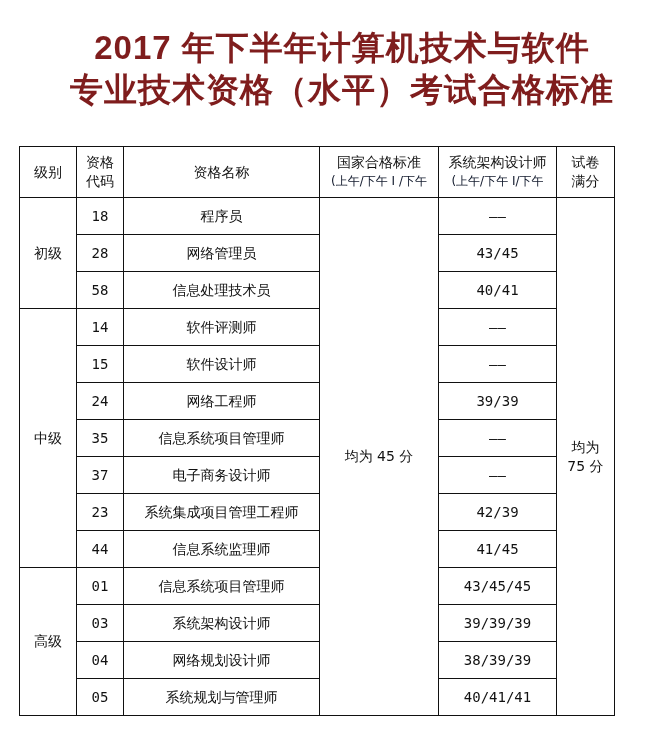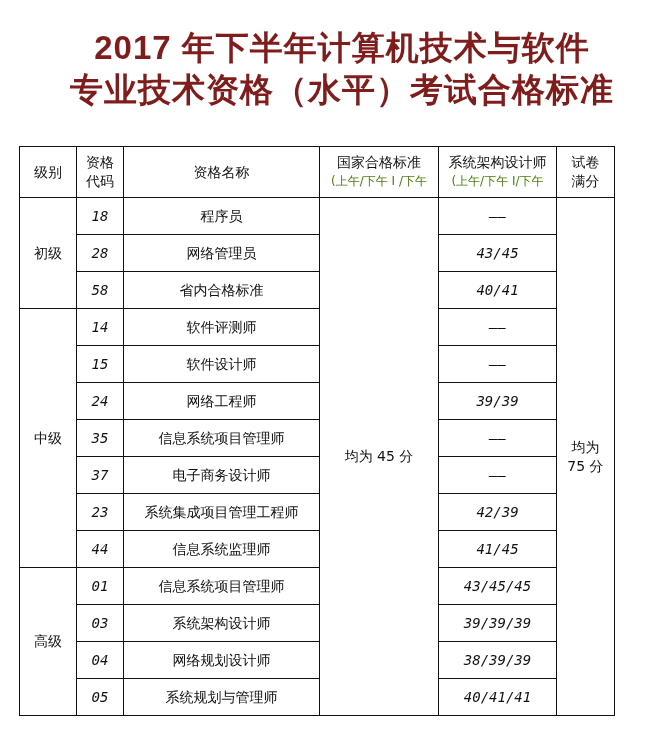--- a/index.html
+++ b/index.html
@@ -15,22 +15,22 @@
     position: absolute; left: 19px; top: 146px;
     border-collapse: collapse; table-layout: fixed;
     font-family: "DejaVu Sans", sans-serif; font-size: 14px;
   }
   td, th {
     border: 1.5px solid #111; text-align: center; vertical-align: middle;
     padding: 0; font-weight: normal; line-height: 19px;
   }
   thead th { height: 50px; }
   tbody td { height: 36px; }
-  .num { font-family: "DejaVu Sans Mono", monospace; font-size: 14px; font-style: italic; }
-  .sub { font-size: 12px; color: #4d7c0f; display: block; white-space: nowrap; overflow: hidden; }
+  .num { font-family: "DejaVu Sans Mono", monospace; font-size: 14px; }
+  .sub { font-size: 12px; color: #0f172a; display: block; white-space: nowrap; overflow: hidden; }
 </style>
 </head>
 <body>
 
 <div class="title t1">2017 年下半年计算机技术与软件</div>
 <div class="title t2">专业技术资格（水平）考试合格标准</div>
 
 <table>
   <colgroup>
     <col style="width:57px">
@@ -75,21 +75,21 @@
         <span style="display:block">75 分</span>
       </td>
     </tr>
     <tr>
       <td class="num">28</td>
       <td>网络管理员</td>
       <td class="num">43/45</td>
     </tr>
     <tr>
       <td class="num">58</td>
-      <td>省内合格标准</td>
+      <td>信息处理技术员</td>
       <td class="num">40/41</td>
     </tr>
 
     <tr>
       <td rowspan="7">中级</td>
       <td class="num">14</td>
       <td>软件评测师</td>
       <td class="num">——</td>
     </tr>
     <tr>

